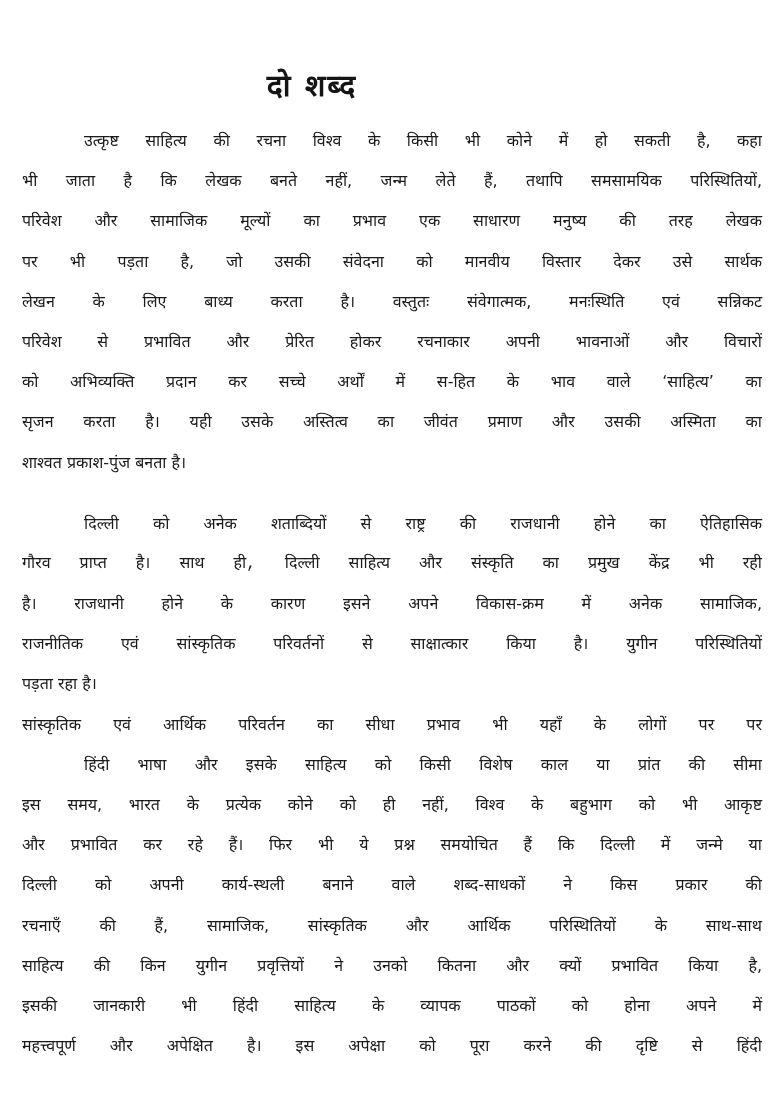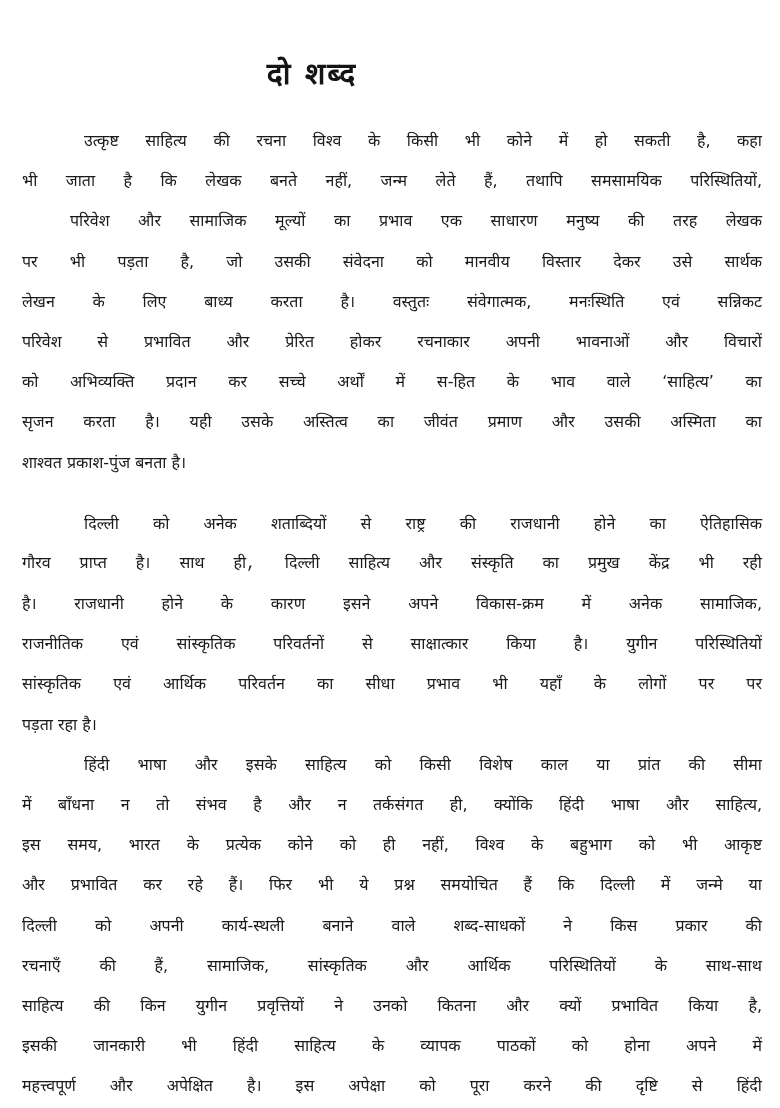--- a/index.html
+++ b/index.html
@@ -3,21 +3,21 @@
   <meta charset="utf-8">
   <style>
     html, body { margin: 0; padding: 0; background: #ffffff; }
     body {
       width: 780px; height: 1108px; overflow: hidden; position: relative;
       font-family: "DejaVu Sans", "Liberation Sans", sans-serif;
       color: #1a1a1a;
     }
     .page { position: absolute; left: 0; top: 0; width: 780px; height: 1108px; }
     .title {
-      position: absolute; top: 52px; left: 0; width: 624px; text-align: center;
+      position: absolute; top: 64px; left: 0; width: 624px; text-align: center;
       font-size: 30px; font-weight: bold; letter-spacing: 2px; line-height: 44px;
       color: #141414;
     }
     .body-text {
       position: absolute; top: 121px; left: 22px; width: 740px;
     }
     .line {
       display: block; height: 40.2px; line-height: 40px;
       font-size: 16px; white-space: nowrap;
       text-align: justify; text-align-last: justify;
@@ -30,41 +30,40 @@
 <body>
 
 <div class="page">
   <div class="title">दो शब्द</div>
 
   <div class="body-text">
 
     <div>
       <span class="line indent" style="white-space: normal;">उत्कृष्ट साहित्य की रचना विश्व के किसी भी कोने में हो सकती है, कहा</span>
       <span class="line" style="white-space: normal;">भी जाता है कि लेखक बनते नहीं, जन्म लेते हैं, तथापि समसामयिक परिस्थितियों,</span>
-      <span class="line" style="white-space: normal; margin-left: 48px;">परिवेश और सामाजिक मूल्यों का प्रभाव एक साधारण मनुष्य की तरह लेखक</span>
+      <span class="line" style="white-space: normal;">परिवेश और सामाजिक मूल्यों का प्रभाव एक साधारण मनुष्य की तरह लेखक</span>
       <span class="line" style="white-space: normal;">पर भी पड़ता है, जो उसकी संवेदना को मानवीय विस्तार देकर उसे सार्थक</span>
       <span class="line" style="white-space: normal;">लेखन के लिए बाध्य करता है। वस्तुतः संवेगात्मक, मनःस्थिति एवं सन्निकट</span>
       <span class="line" style="white-space: normal;">परिवेश से प्रभावित और प्रेरित होकर रचनाकार अपनी भावनाओं और विचारों</span>
       <span class="line" style="white-space: normal;">को अभिव्यक्ति प्रदान कर सच्चे अर्थों में स-हित के भाव वाले ‘साहित्य’ का</span>
       <span class="line" style="white-space: normal;">सृजन करता है। यही उसके अस्तित्व का जीवंत प्रमाण और उसकी अस्मिता का</span>
       <span class="line last" style="white-space: nowrap;">शाश्वत प्रकाश-पुंज बनता है।</span>
     </div>
 
     <div>
       <span class="line indent" style="white-space: normal; margin-top: 21px;">दिल्ली को अनेक शताब्दियों से राष्ट्र की राजधानी होने का ऐतिहासिक</span>
       <span class="line" style="white-space: normal; font-family: Liberation Mono, monospace;">गौरव प्राप्त है। साथ ही, दिल्ली साहित्य और संस्कृति का प्रमुख केंद्र भी रही</span>
       <span class="line" style="white-space: normal;">है। राजधानी होने के कारण इसने अपने विकास-क्रम में अनेक सामाजिक,</span>
       <span class="line" style="white-space: normal;">राजनीतिक एवं सांस्कृतिक परिवर्तनों से साक्षात्कार किया है। युगीन परिस्थितियों</span>
+      <span class="line last" style="white-space: nowrap;">पड़ता रहा है।</span>
       <span class="line" style="white-space: normal;">सांस्कृतिक एवं आर्थिक परिवर्तन का सीधा प्रभाव भी यहाँ के लोगों पर पर</span>
-      <span class="line last" style="white-space: nowrap;">पड़ता रहा है।</span>
     </div>
 
     <div>
       <span class="line indent" style="white-space: normal;">हिंदी भाषा और इसके साहित्य को किसी विशेष काल या प्रांत की सीमा</span>
-      <span class="line" style="white-space: normal;">में बाँधना न तो संभव है और न तर्कसंगत ही, क्योंकि हिंदी भाषा और साहित्य,</span>
       <span class="line" style="white-space: normal;">इस समय, भारत के प्रत्येक कोने को ही नहीं, विश्व के बहुभाग को भी आकृष्ट</span>
       <span class="line" style="white-space: normal;">और प्रभावित कर रहे हैं। फिर भी ये प्रश्न समयोचित हैं कि दिल्ली में जन्मे या</span>
       <span class="line" style="white-space: normal;">दिल्ली को अपनी कार्य-स्थली बनाने वाले शब्द-साधकों ने किस प्रकार की</span>
       <span class="line" style="white-space: normal;">रचनाएँ की हैं, सामाजिक, सांस्कृतिक और आर्थिक परिस्थितियों के साथ-साथ</span>
       <span class="line" style="white-space: normal;">साहित्य की किन युगीन प्रवृत्तियों ने उनको कितना और क्यों प्रभावित किया है,</span>
       <span class="line" style="white-space: normal;">इसकी जानकारी भी हिंदी साहित्य के व्यापक पाठकों को होना अपने में</span>
       <span class="line" style="white-space: normal;">महत्त्वपूर्ण और अपेक्षित है। इस अपेक्षा को पूरा करने की दृष्टि से हिंदी</span>
 
     </div>
   </div>

